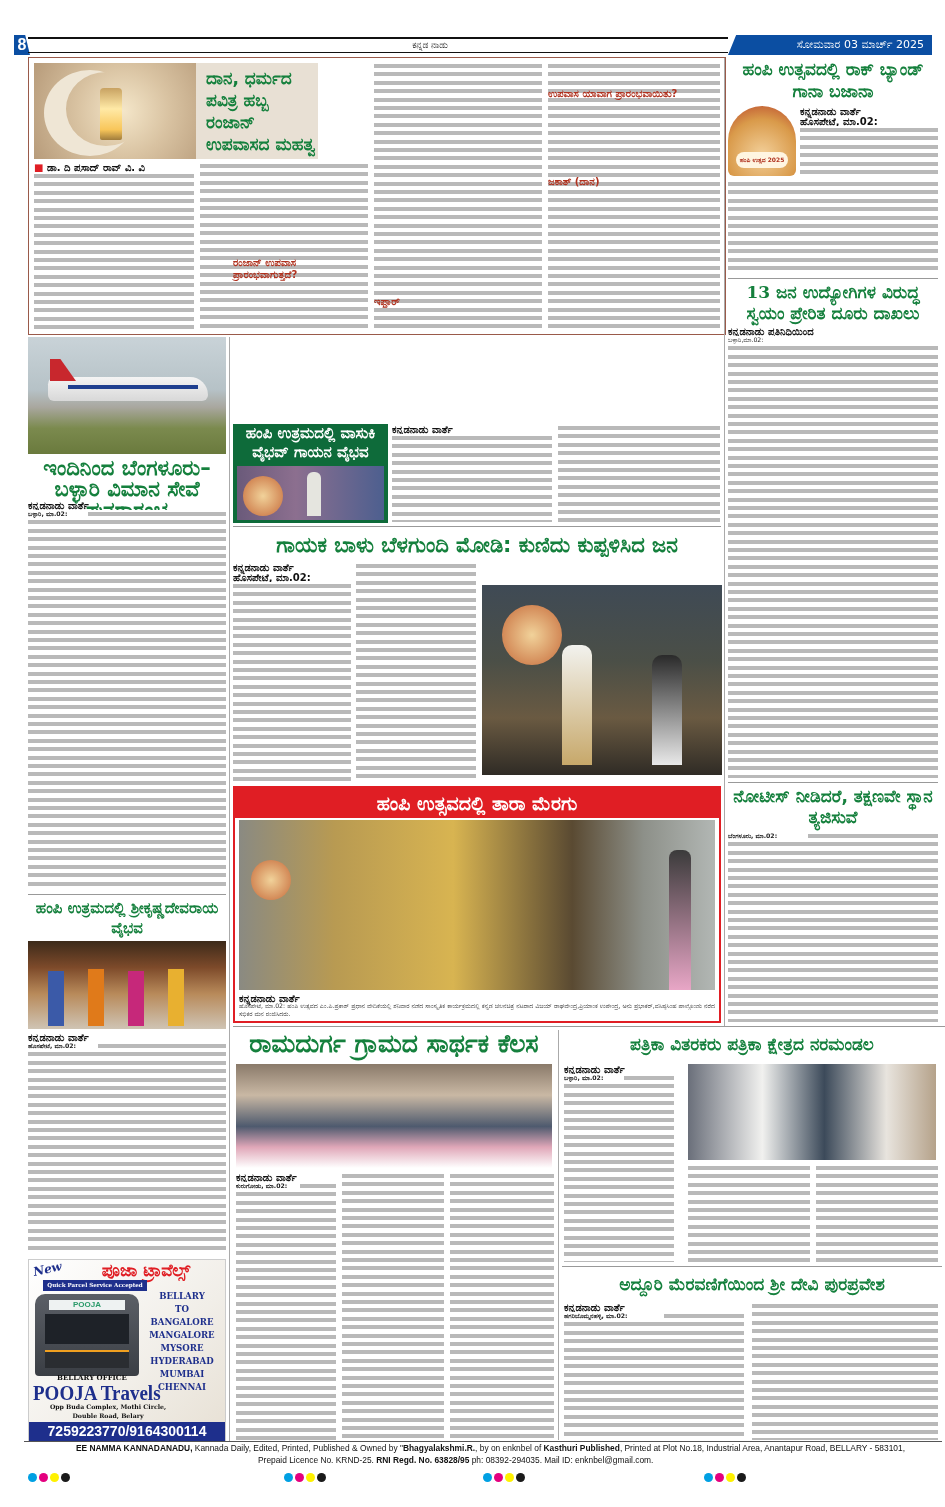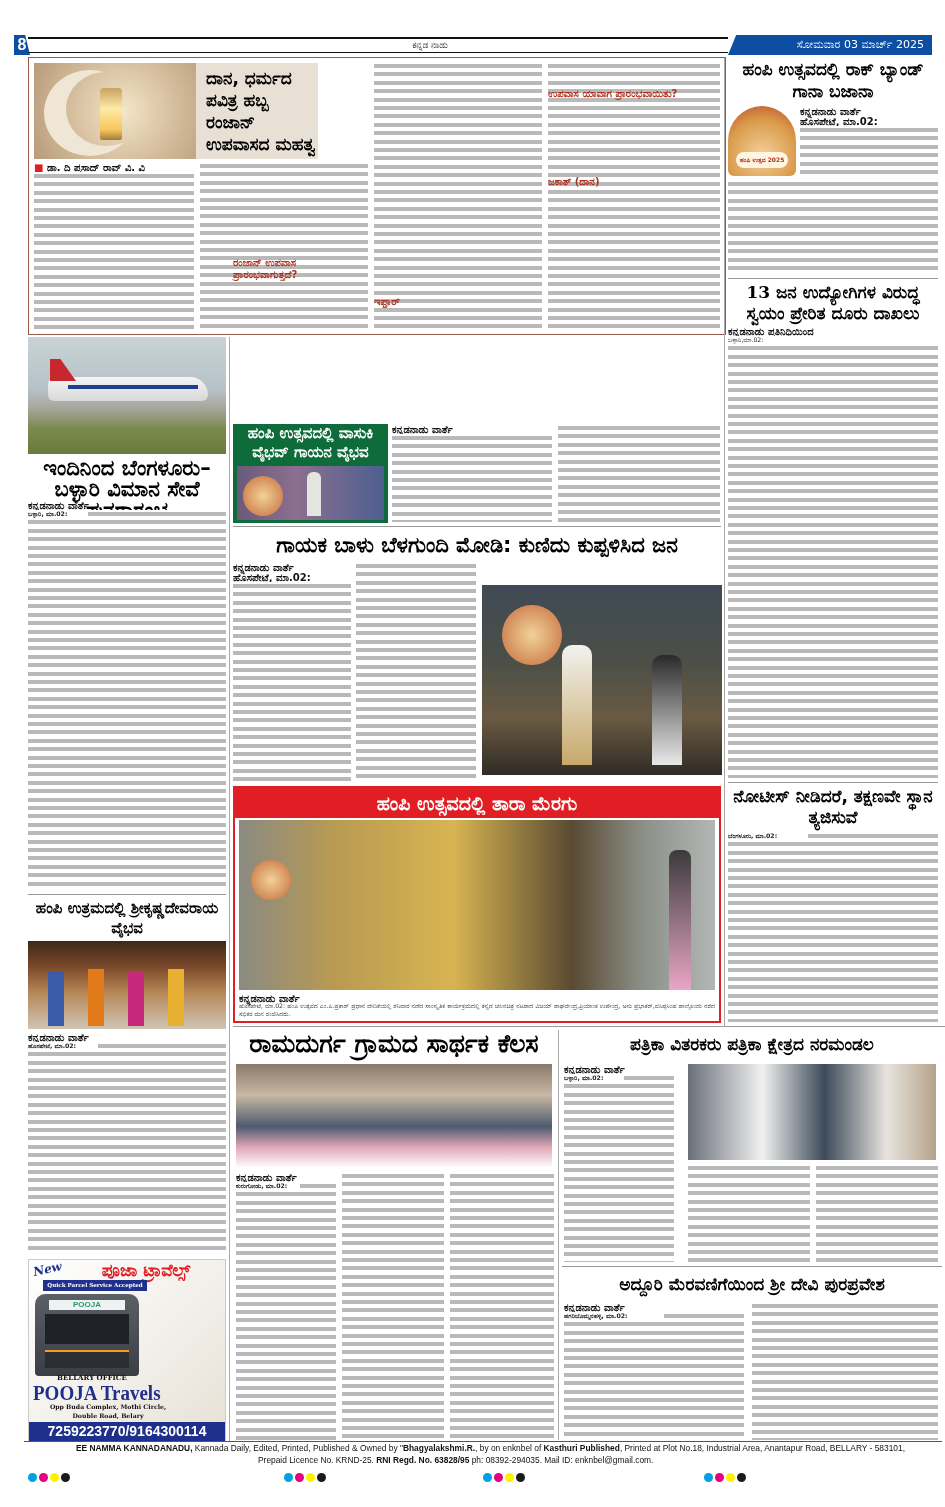--- a/index.html
+++ b/index.html
@@ -7,21 +7,21 @@
 body{position:relative;font-family:"DejaVu Sans",sans-serif;color:#111}
 .abs{position:absolute}
 .pgnum{left:14px;top:35px;width:16px;height:20px;background:#0b4ea2;color:#fff;font:bold 16px "Liberation Sans",sans-serif;text-align:center;line-height:20px;clip-path:polygon(0 0,70% 0,100% 100%,0 100%)}
 .mastline{left:28px;top:37px;width:700px;height:16px;border-top:2px solid #111;border-bottom:1px solid #111}
 .masttitle{left:330px;top:38px;width:200px;font-size:9px;text-align:center;line-height:14px}
 .datebox{left:728px;top:35px;width:204px;height:20px;background:#0b4ea2;color:#fff;font-size:11px;line-height:20px;text-align:right;padding-right:8px;clip-path:polygon(4% 0,100% 0,100% 100%,0 100%)}
 
 .txt{font-size:6.2px;line-height:8.4px;color:#444;text-align:justify;overflow:hidden;font-family:"DejaVu Sans",sans-serif}
 .txt::after{content:"";display:block}
 .lines{background:repeating-linear-gradient(#fff 0,#fff 2px,#b9b9b9 2px,#b9b9b9 6px,#fff 6px,#fff 8.4px)}
-.head{font-family:"DejaVu Sans",sans-serif;font-weight:bold;color:#000000;text-align:center;line-height:1.15}
+.head{font-family:"DejaVu Sans",sans-serif;font-weight:bold;color:#15803d;text-align:center;line-height:1.15}
 .byline{font-size:10px;font-weight:bold;color:#111}
 .rule{background:#999;height:1px}
 .vrule{background:#aaa;width:1px}
 .photo{overflow:hidden}
 
 .ramzan-box{left:28px;top:57px;width:698px;height:278px;border:1px solid #9a5a4a}
 .ramzan-img{left:34px;top:63px;width:162px;height:96px;background:radial-gradient(circle at 55% 50%,#f4e6c9 0%,#d9c3a2 45%,#b79b7a 100%)}
 .moon{left:44px;top:70px;width:92px;height:86px;border-radius:50%;box-shadow:inset 16px -4px 0 6px #efe6d5}
 .lantern{left:100px;top:88px;width:22px;height:52px;background:linear-gradient(#c8a262,#ffe9a6 40%,#f8c65a 80%,#a07c3c);border-radius:4px 4px 2px 2px}
 .ramzan-title{left:196px;top:63px;width:122px;height:96px;background:#e8e0d4;font-size:17px;text-align:left;padding:4px 0 0 10px;line-height:22px}
@@ -84,21 +84,21 @@
   <div style="position:absolute;left:40px;top:48px;width:130px;height:4px;background:#1f3f8f"></div>
   <div style="position:absolute;left:22px;top:22px;width:26px;height:22px;background:#c8272d;clip-path:polygon(0 0,40% 0,100% 100%,0 100%)"></div>
 </div>
 <div class="abs head" style="left:28px;top:458px;width:198px;font-size:21px;line-height:21px">ಇಂದಿನಿಂದ ಬೆಂಗಳೂರು–ಬಳ್ಳಾರಿ ವಿಮಾನ ಸೇವೆ ಪುನರಾರಂಭ</div>
 <div class="abs byline" style="left:28px;top:500px;width:198px">ಕನ್ನಡನಾಡು ವಾರ್ತೆ</div>
 <div class="abs lines" style="left:28px;top:510px;width:198px;height:380px"></div>
 <div class="abs txt" style="left:28px;top:510px;width:60px;height:9px;background:#fff;color:#222;font-weight:bold">ಬಳ್ಳಾರಿ, ಮಾ.02:</div>
 <div class="abs rule" style="left:28px;top:894px;width:198px"></div>
 
 <div class="abs green-box"></div>
-<div class="abs green-title head">ಹಂಪಿ ಉತ್ಸವದಲ್ಲಿ ವಾಸುಕಿ ವೈಭವ್ ಗಾಯನ ವೈಭವ</div>
+<div class="abs green-title head">ಹಂಪಿ ಉತ್ರಮದಲ್ಲಿ ವಾಸುಕಿ ವೈಭವ್ ಗಾಯನ ವೈಭವ</div>
 <div class="abs photo" style="left:237px;top:466px;width:147px;height:54px;background:linear-gradient(90deg,#6a5a7a,#8c6f8f 40%,#4d5f8f)">
   <div style="position:absolute;left:70px;top:6px;width:14px;height:44px;background:#e5e5df;border-radius:6px 6px 0 0"></div>
   <div style="position:absolute;left:6px;top:10px;width:40px;height:40px;border-radius:50%;background:radial-gradient(#f1d29a,#c66a3a)"></div>
 </div>
 <div class="abs byline" style="left:392px;top:424px;width:100px">ಕನ್ನಡನಾಡು ವಾರ್ತೆ</div>
 <div class="abs lines" style="left:392px;top:434px;width:160px;height:88px"></div>
 <div class="abs lines" style="left:558px;top:424px;width:162px;height:98px"></div>
 <div class="abs rule" style="left:233px;top:526px;width:488px"></div>
 
 <div class="abs head" style="left:233px;top:530px;width:488px;font-size:21px;line-height:30px">ಗಾಯಕ ಬಾಳು ಬೆಳಗುಂದಿ ಮೋಡಿ: ಕುಣಿದು ಕುಪ್ಪಳಿಸಿದ ಜನ</div>
@@ -159,20 +159,30 @@
 
 <div class="abs ad">
   <div style="position:absolute;left:4px;top:2px;font:bold italic 12px 'DejaVu Serif',serif;color:#1e2f8c;transform:rotate(-12deg)">New</div>
   <div style="position:absolute;left:42px;top:0;width:150px;font:bold 17px 'DejaVu Sans',sans-serif;color:#e01e24;text-align:center">ಪೂಜಾ ಟ್ರಾವೆಲ್ಸ್</div>
   <div style="position:absolute;left:14px;top:20px;width:104px;height:11px;background:#1e2f8c;color:#fff;font:bold 5.6px 'DejaVu Serif',serif;line-height:11px;text-align:center">Quick Parcel Service Accepted</div>
   <div style="position:absolute;left:6px;top:34px;width:104px;height:82px;background:linear-gradient(#5b5f66,#3a3e44);border-radius:10px 10px 4px 4px">
     <div style="position:absolute;left:14px;top:6px;width:76px;height:10px;background:#eef2f2;color:#2a9a6a;font:bold 8px 'Liberation Sans',sans-serif;text-align:center;line-height:10px">POOJA</div>
     <div style="position:absolute;left:10px;top:20px;width:84px;height:30px;background:#1e2228"></div>
     <div style="position:absolute;left:10px;top:56px;width:84px;height:18px;background:#2a2d31;border-top:2px solid #f0a020"></div>
   </div>
+  <div style="position:absolute;left:110px;top:30px;width:86px;font:bold 8.6px 'DejaVu Serif',serif;color:#1e2f8c;text-align:center;line-height:13px">
+    <div>BELLARY</div>
+    <div>TO</div>
+    <div>BANGALORE</div>
+    <div>MANGALORE</div>
+    <div>MYSORE</div>
+    <div>HYDERABAD</div>
+    <div>MUMBAI</div>
+    <div>CHENNAI</div>
+  </div>
   <div style="position:absolute;left:28px;top:113px;width:100px;font:bold 7px 'DejaVu Serif',serif;color:#111;text-align:left">BELLARY OFFICE</div>
   <div style="position:absolute;left:4px;top:122px;width:150px;font:bold 19px 'Liberation Serif',serif;color:#1e2f8c;line-height:20px;transform:scaleY(1.15);transform-origin:left top">POOJA Travels</div>
   <div style="position:absolute;left:4px;top:143px;width:150px;font:bold 6.2px 'DejaVu Serif',serif;color:#111;text-align:center">Opp Buda Complex, Mothi Circle,</div>
   <div style="position:absolute;left:4px;top:152px;width:150px;font:bold 6.2px 'DejaVu Serif',serif;color:#111;text-align:center">Double Road, Belary</div>
   <div style="position:absolute;left:0;top:162px;width:196px;height:19px;background:#1e2f8c;color:#fff;font:bold 14px 'Liberation Sans',sans-serif;text-align:center;line-height:19px">7259223770/9164300114</div>
 </div>
 
 <div class="abs vrule" style="left:229px;top:337px;height:1104px"></div>
 <div class="abs vrule" style="left:724px;top:58px;height:968px"></div>
 <div class="abs rule" style="left:24px;top:1441px;width:918px;background:#555"></div>

